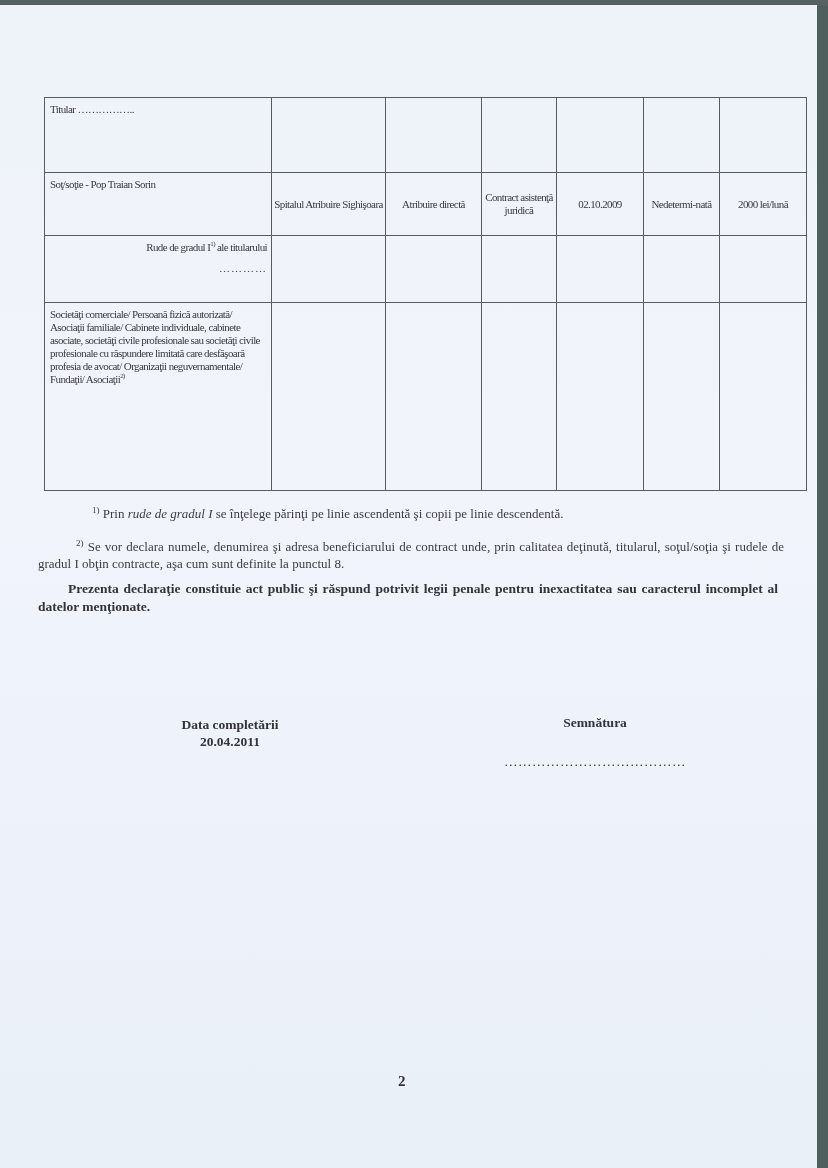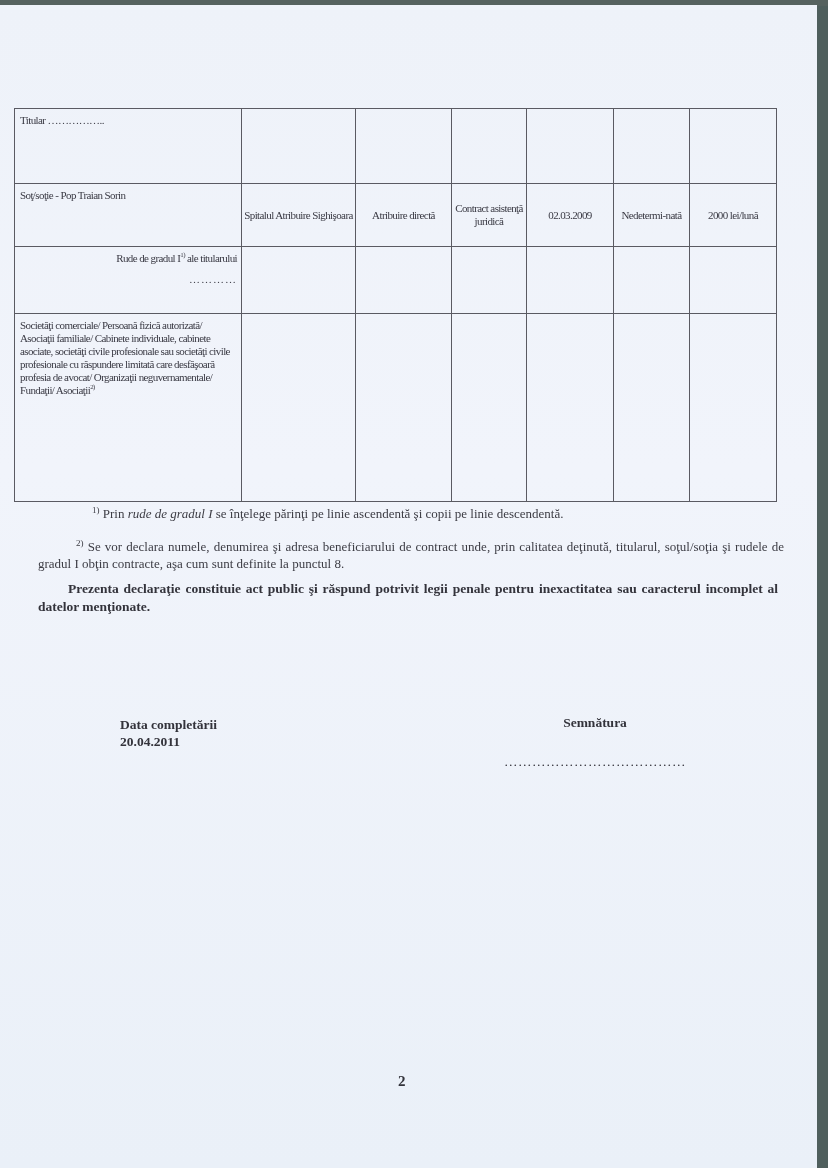--- a/index.html
+++ b/index.html
@@ -8,24 +8,23 @@
     background:#4f5f5d;
     font-family:"Liberation Serif", serif;
     color:#2a2a30;
   }
   .page {
     position:absolute; left:0; top:5px; width:817px; height:1163px;
     background:linear-gradient(180deg,#eef2f9 0%,#f1f4fb 40%,#eaf0f8 100%);
   }
   .page-edge { position:absolute; left:0; top:0; width:828px; height:6px; background:#56625f; }
   .decl-table {
-    position:absolute; left:14px; top:92px;
+    position:absolute; left:44px; top:92px;
     border-collapse:collapse; table-layout:fixed;
     width:762px;
-    margin-top:11px;
   }
   .decl-table td {
     border:1px solid #5a5a62;
     vertical-align:top;
     font-size:11px; line-height:13px;
     letter-spacing:-0.6px;
     color:#3a3a44;
     padding:0;
   }
   .decl-table td.c { vertical-align:middle; text-align:center; }
@@ -42,21 +41,21 @@
   }
   .fn1 { text-indent:38px; margin:16px; }
   .fn2 { text-indent:38px; margin:0; text-align:justify; }
   .fn sup { font-size:9px; }
   .statement {
     position:absolute; left:38px; top:575px; width:740px;
     font-size:13.5px; line-height:18px; font-weight:bold;
     color:#33333b; text-indent:30px; text-align:justify; margin:0;
   }
   .date-block {
-    position:absolute; left:120px; top:711px; width:220px; text-align:left;
+    position:absolute; left:120px; top:711px; width:220px; text-align:center;
     font-weight:bold; font-size:13.5px; line-height:17px; color:#33333b;
   }
   .sign-block {
     position:absolute; left:490px; top:709px; width:210px; text-align:center;
     font-weight:bold; font-size:13.5px; line-height:17px; color:#33333b;
   }
   .sign-dots { margin-top:22px; letter-spacing:0.5px; font-weight:normal; }
   .page-number {
     position:absolute; left:398px; top:1068px; font-size:15px; font-weight:bold; color:#33333b;
   }
@@ -85,21 +84,21 @@
       <td></td>
       <td></td>
       <td></td>
       <td></td>
     </tr>
     <tr class="r2">
       <td class="rowhead">Soţ/soţie -  Pop Traian Sorin</td>
       <td class="c">Spitalul Atribuire Sighişoara</td>
       <td class="c">Atribuire directă</td>
       <td class="c">Contract asistenţă juridică</td>
-      <td class="c">02.03.2009</td>
+      <td class="c">02.10.2009</td>
       <td class="c">Nedetermi-nată</td>
       <td class="c">2000 lei/lună</td>
     </tr>
     <tr class="r3">
       <td class="rowhead">
         <span>Rude de gradul I</span><sup>1)</sup><span> ale titularului</span>
         <span class="dots-line">…………</span>
       </td>
       <td></td>
       <td></td>

